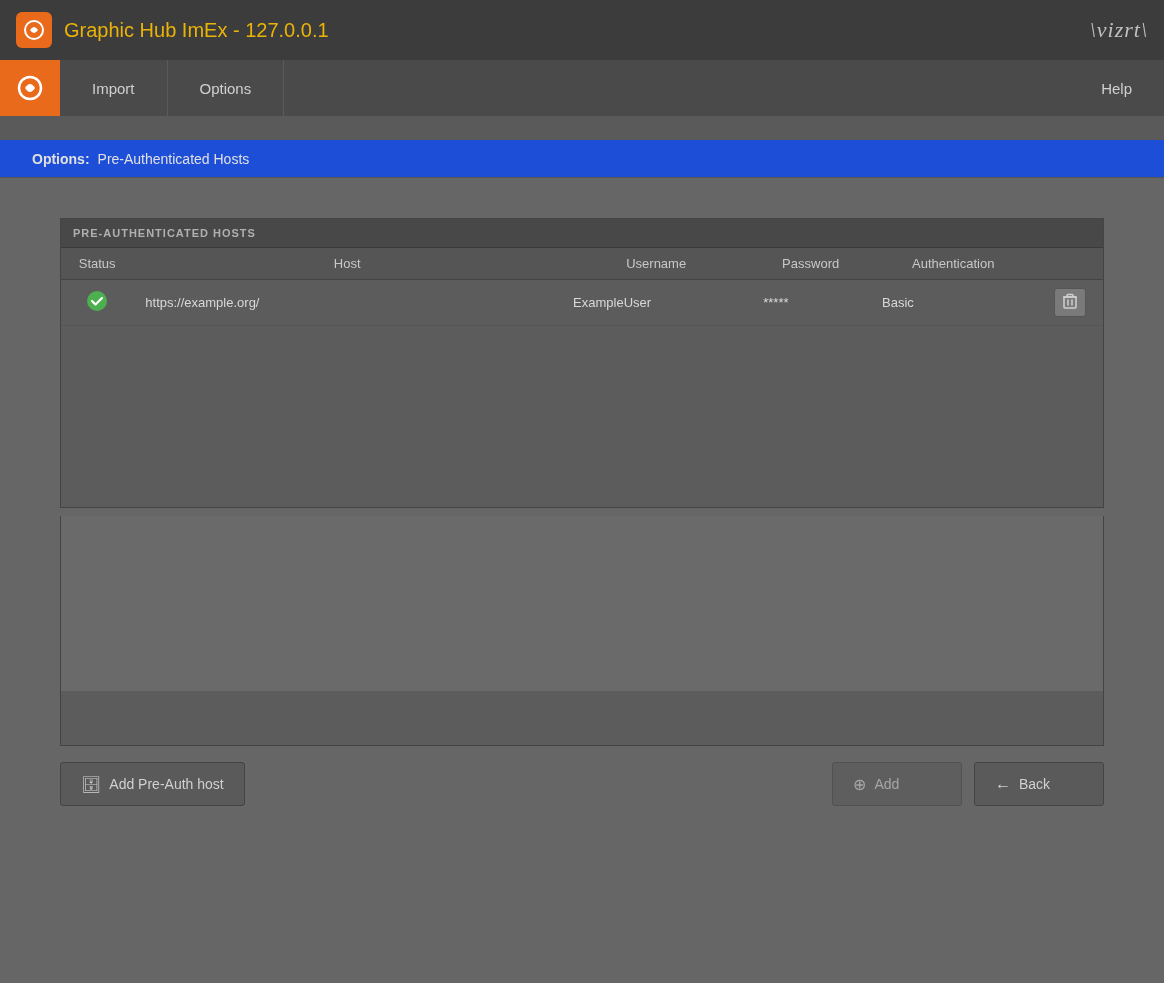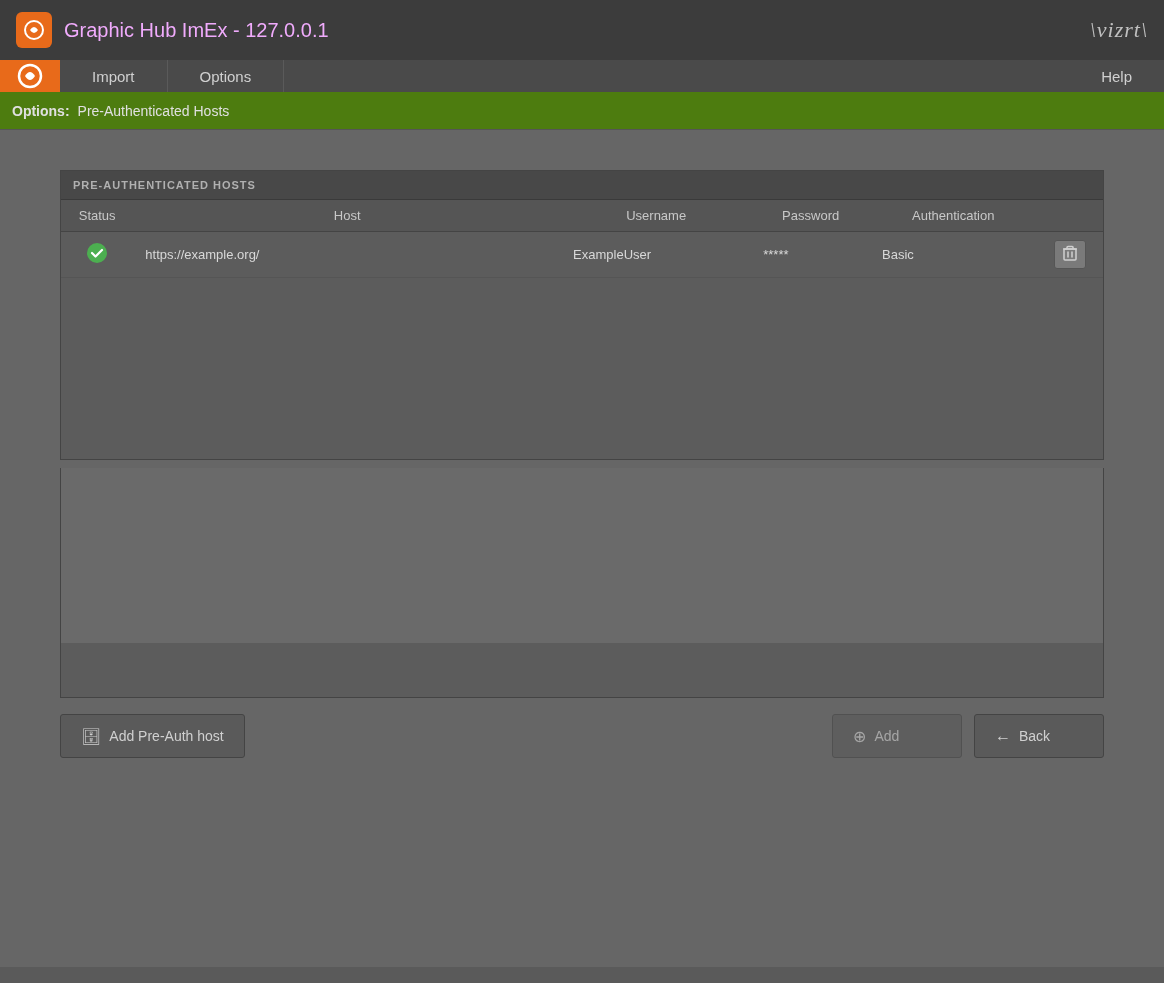--- a/index.html
+++ b/index.html
@@ -30,36 +30,36 @@
       height: 36px;
       background-color: #e86a1a;
       border-radius: 6px;
       display: flex;
       align-items: center;
       justify-content: center;
       color: white;
       font-size: 18px;
     }
     .app-title {
-      color: #f0abfc;
+      color: #eab308;
       font-size: 20px;
       font-weight: normal;
     }
     .vizrt-logo {
       color: #c0c0c0;
       font-size: 22px;
       font-style: italic;
       font-family: Georgia, serif;
       letter-spacing: 1px;
     }
 
     
     .menu-bar {
       background-color: #4a4a4a;
-      height: 32px;
+      height: 56px;
       display: flex;
       align-items: stretch;
     }
     .menu-bar-logo {
       width: 60px;
       background-color: #e86a1a;
       display: flex;
       align-items: center;
       justify-content: center;
       color: white;
@@ -86,27 +86,28 @@
       padding: 0 32px;
       display: flex;
       align-items: center;
       color: #d0d0d0;
       font-size: 15px;
       cursor: pointer;
     }
 
     
     .breadcrumb-bar {
-      background-color: #4d7c0f;
+      background-color: #1d4ed8;
       height: 38px;
       display: flex;
       align-items: center;
-      padding: 0 12px;
+      padding: 0 32px;
       gap: 8px;
       border-bottom: 1px solid #555;
+      margin-top: 24px;
     }
     .breadcrumb-label {
       color: #e0e0e0;
       font-size: 14px;
       font-weight: bold;
     }
     .breadcrumb-value {
       color: #e0e0e0;
       font-size: 14px;
     }

